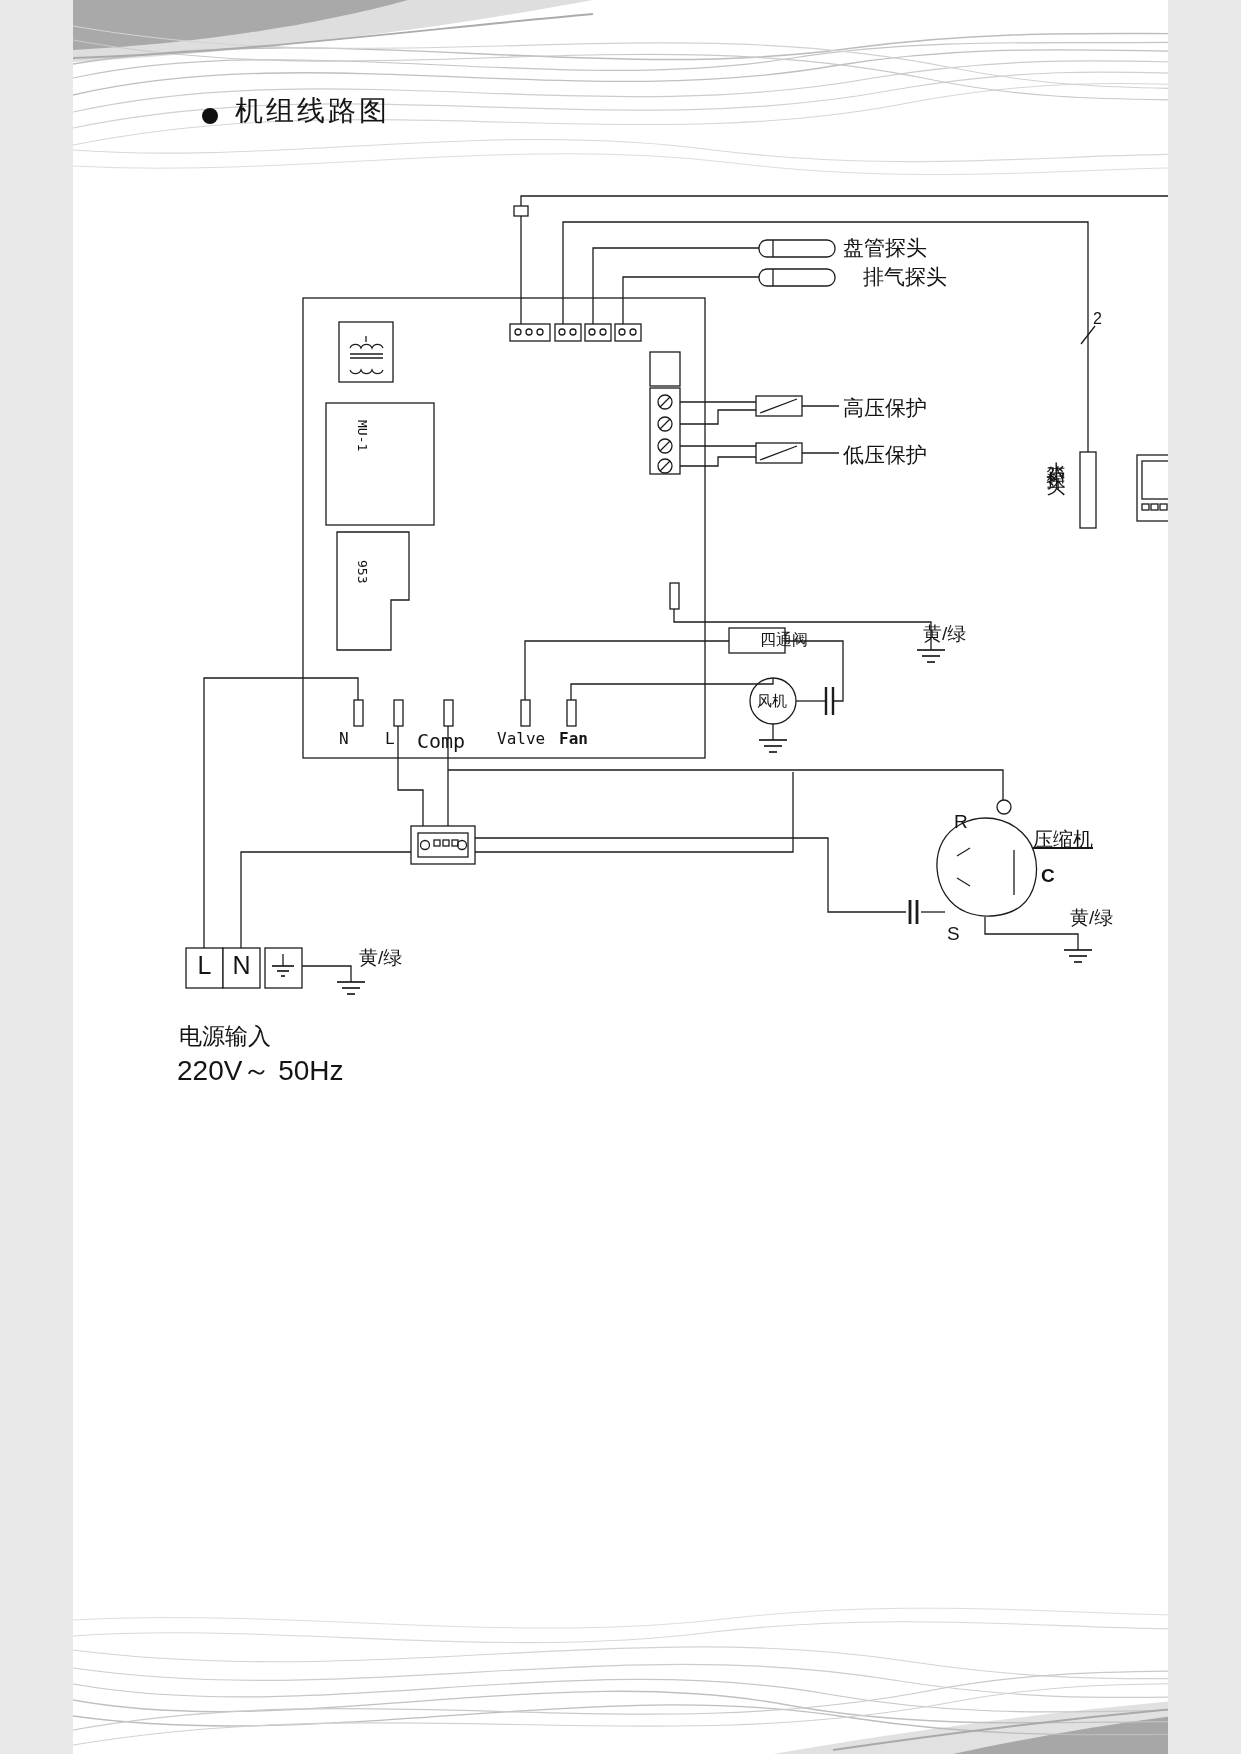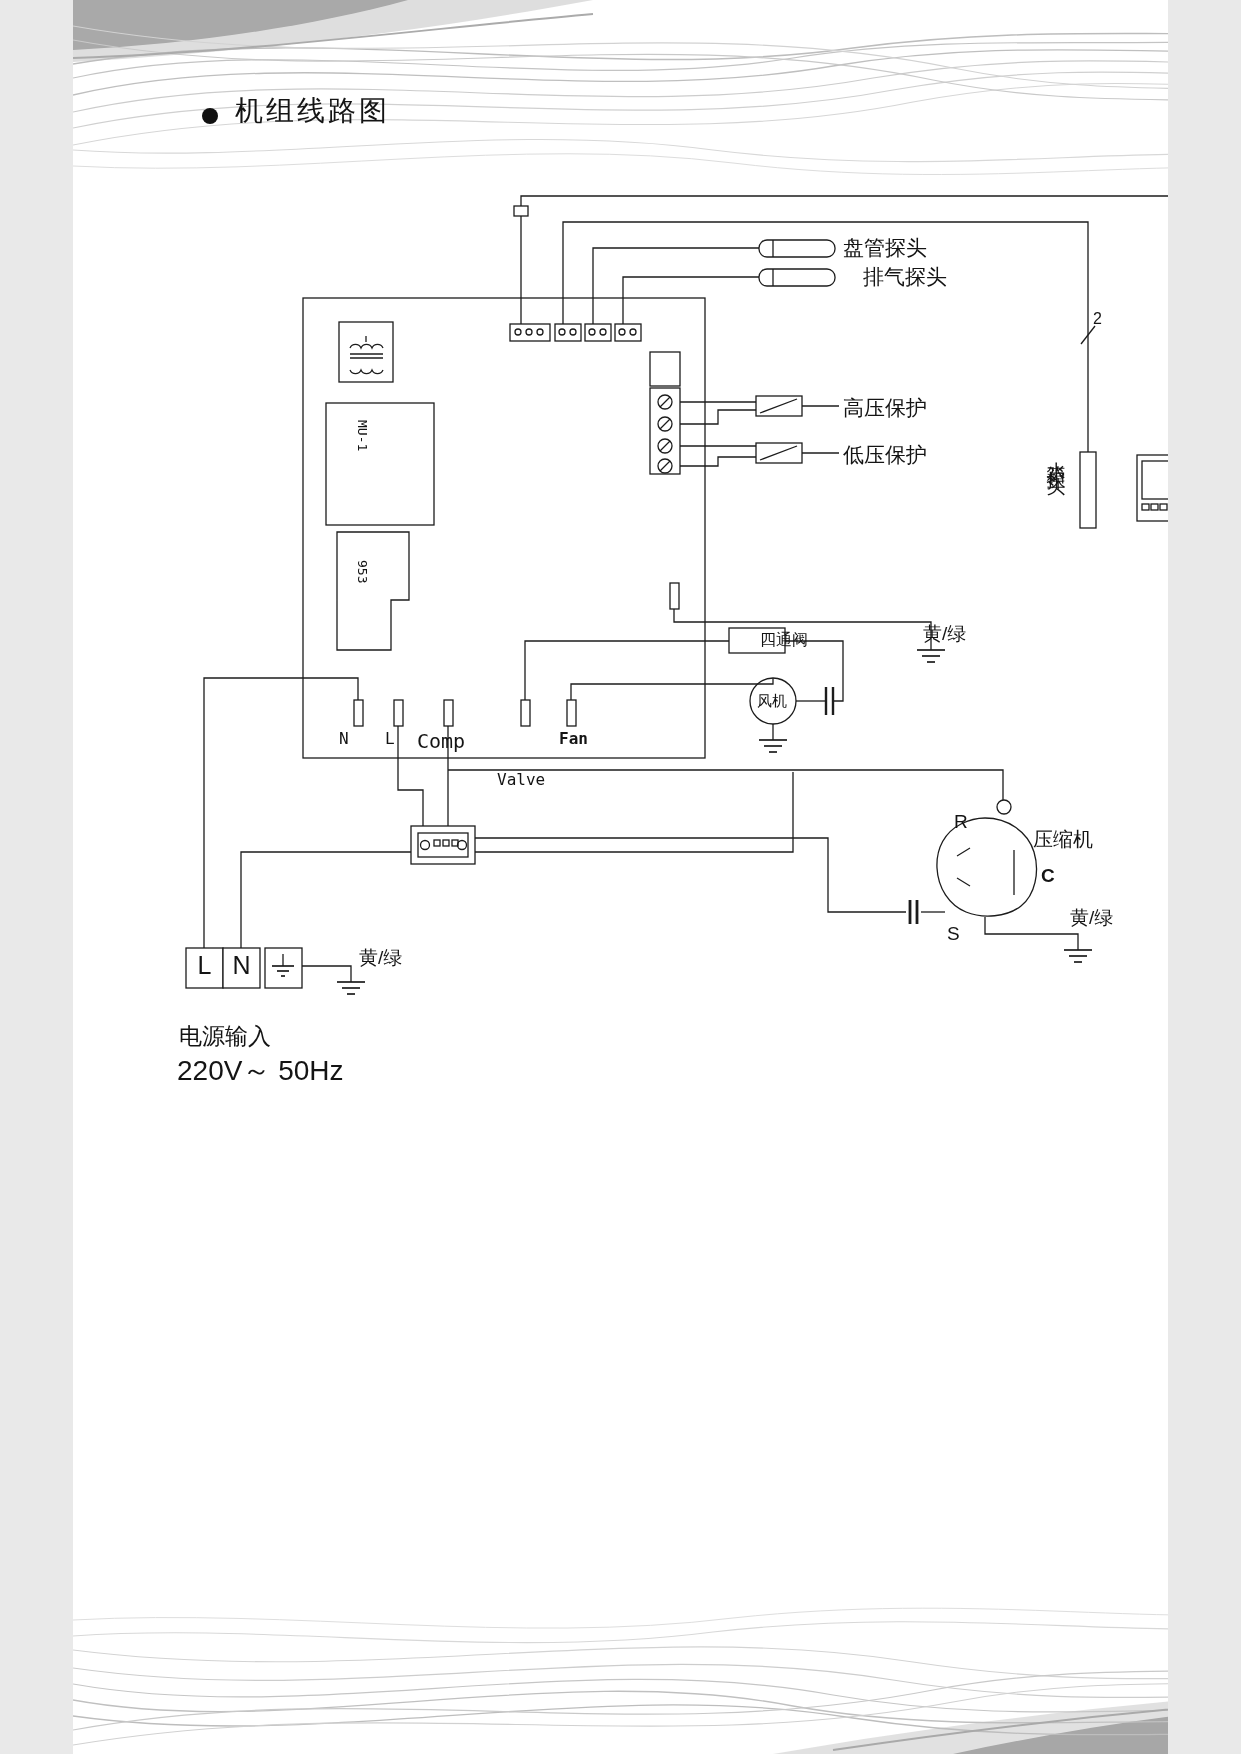--- a/index.html
+++ b/index.html
@@ -267,35 +267,35 @@
 
   <div class="txt" style="left:1020px;top:310px;font-size:16px;">2</div>
   <div class="txt" style="left:1112px;top:310px;font-size:16px;">3</div>
 
   <div class="txt" style="left:850px;top:624px;font-size:19px;">黄/绿</div>
   <div class="txt" style="left:997px;top:908px;font-size:19px;">黄/绿</div>
   <div class="txt" style="left:286px;top:948px;font-size:19px;">黄/绿</div>
 
   <div class="txt boxlbl" style="left:656px;top:631px;width:56px;font-size:16px;padding-left:27px;">四通阀</div>
   <div class="txt" style="left:684px;top:693px;font-size:15px;">风机</div>
-  <div class="txt" style="left:960px;top:828px;font-size:20px;">压缩机</div>
+  <div class="txt" style="left:960px;top:828px;font-size:20px;text-decoration:underline;">压缩机</div>
 
   <div class="txt" style="left:881px;top:812px;font-size:19px;">R</div>
   <div class="txt" style="left:968px;top:866px;font-size:19px;font-weight:600;">C</div>
   <div class="txt" style="left:874px;top:924px;font-size:19px;">S</div>
 
   <div class="txt boxlbl" style="left:113px;top:952px;width:37px;font-size:25px;">L</div>
   <div class="txt boxlbl" style="left:150px;top:952px;width:37px;font-size:25px;">N</div>
   <div class="txt" style="left:106px;top:1024px;font-size:23px;">电源输入</div>
   <div class="txt" style="left:104px;top:1056px;font-size:28px;">220V～ 50Hz</div>
 
   <div class="txt mono" style="left:266px;top:730px;font-size:16px;">N</div>
   <div class="txt mono" style="left:312px;top:730px;font-size:16px;">L</div>
   <div class="txt mono" style="left:344px;top:730px;font-size:20px;">Comp</div>
-  <div class="txt mono" style="left:424px;top:730px;font-size:16px;margin-top:41px;">Valve</div>
+  <div class="txt mono" style="left:424px;top:730px;font-size:16px;">Valve</div>
   <div class="txt mono" style="left:486px;top:730px;font-size:16px;font-weight:bold;">Fan</div>
 
   <div class="txt rot90" style="left:296px;top:420px;font-size:13px;">MU-1</div>
   <div class="txt rot90" style="left:296px;top:560px;font-size:13px;">953</div>
 
   <div class="txt" style="left:1098px;top:1618px;font-size:24px;color:#333;">7</div>
 
 </div>
 
 </body></html>

